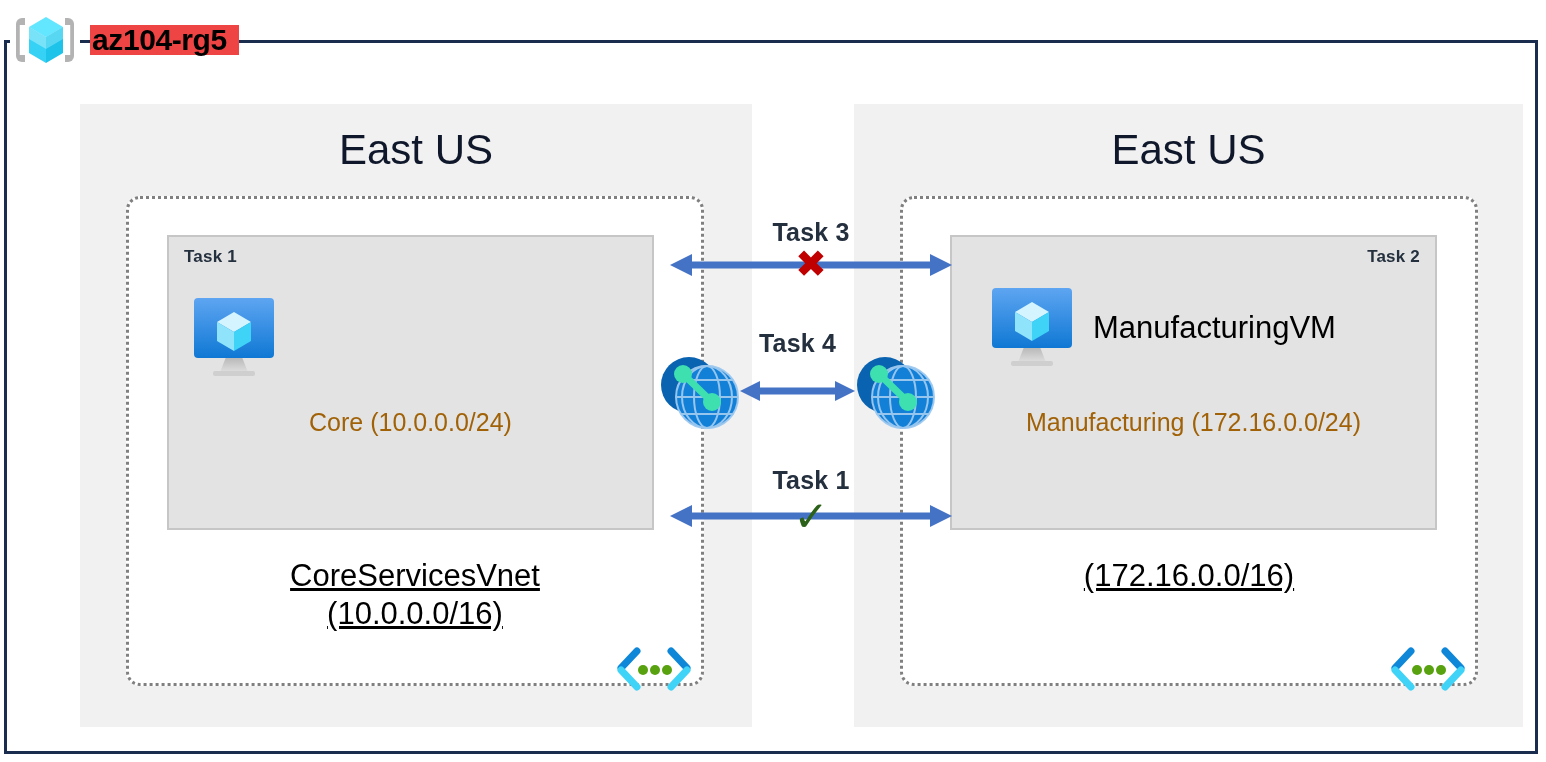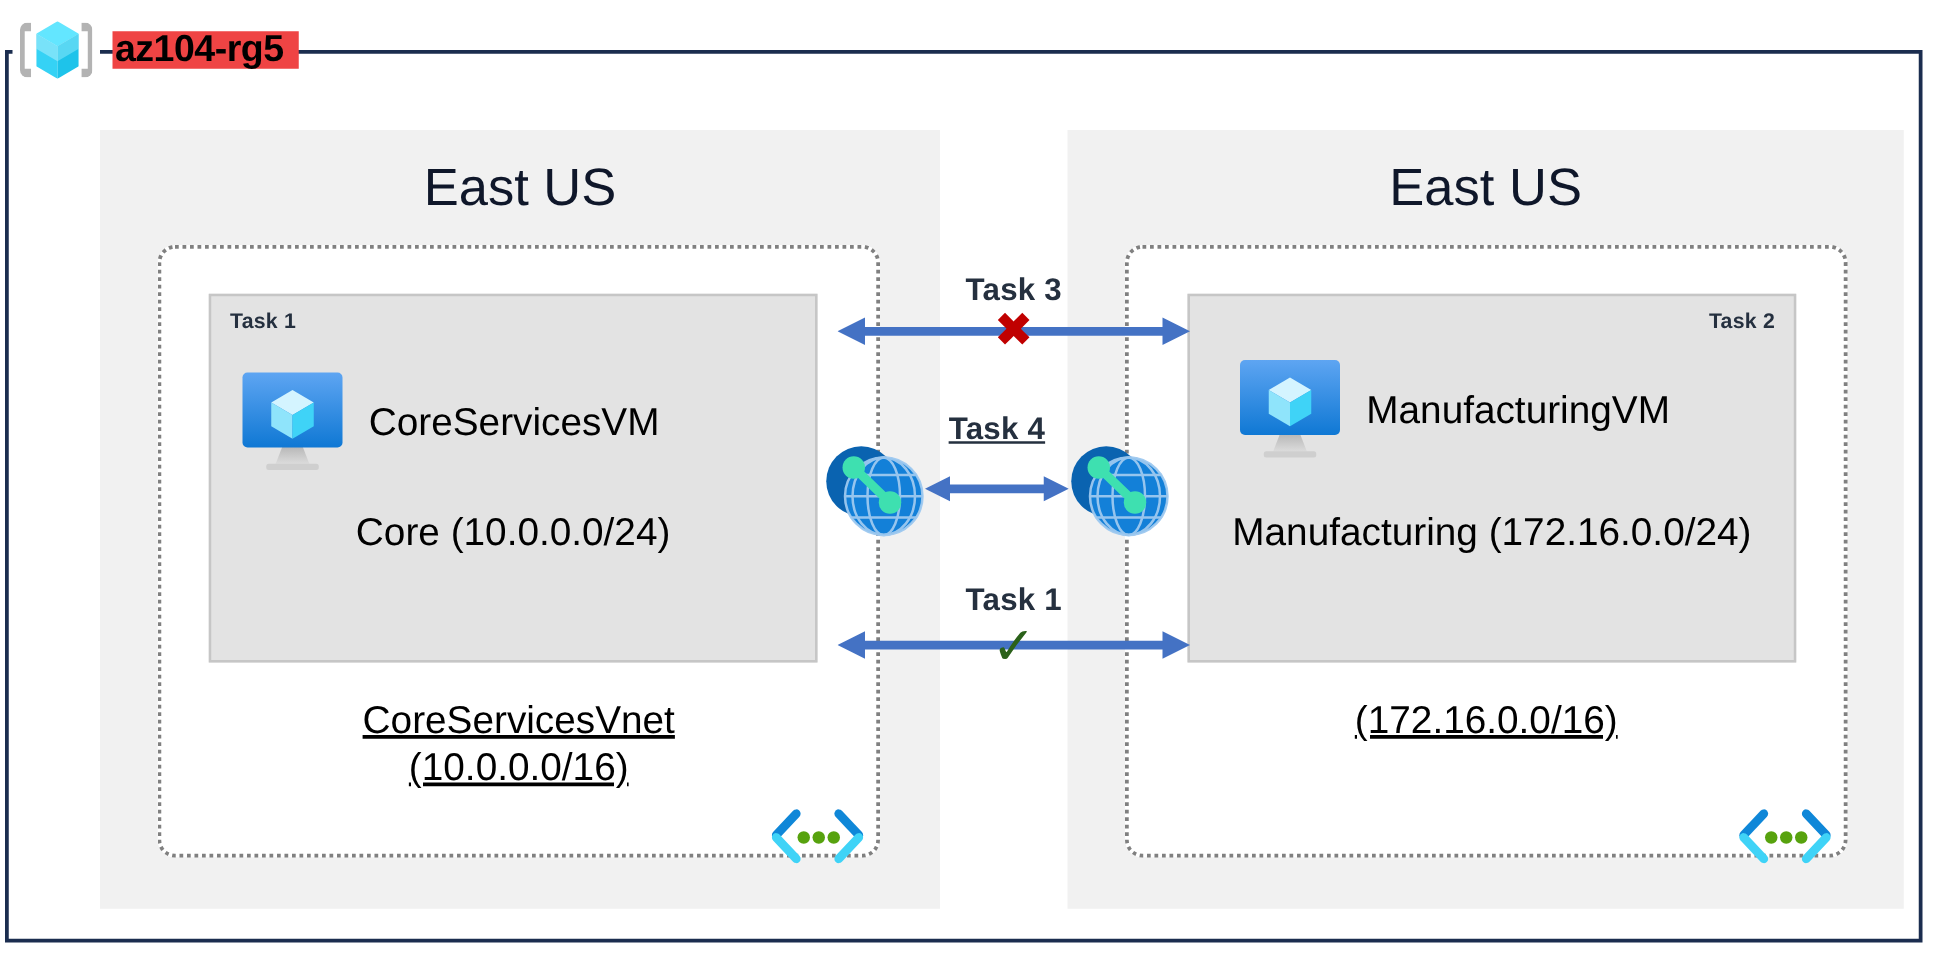--- a/index.html
+++ b/index.html
@@ -42,21 +42,21 @@
   
   .subnet{position:absolute;background:#e3e3e3;border:2px solid #c6c6c6;
           box-sizing:border-box;}
   #subnet-left{left:167px;top:235px;width:487px;height:295px;}
   #subnet-right{left:950px;top:235px;width:487px;height:295px;}
   .task-tag{position:absolute;top:10px;font-size:17px;font-weight:bold;
             color:#25303f;letter-spacing:0.2px;}
   .task-tag.left{left:15px;}
   .task-tag.right{right:15px;}
   .subnet-name{position:absolute;left:0;width:100%;text-align:center;
-               font-size:31px;line-height:1.22;color:#000000;}
+               font-size:25px;line-height:1.22;color:#a16207;}
 
   
   .vm-row{position:absolute;display:flex;align-items:center;gap:16px;}
   #vm-row-left{left:20px;top:58px;}
   #vm-row-right{left:35px;top:48px;}
   .vm-icon{width:90px;height:86px;position:relative;flex:none;}
   .vm-name{font-size:31px;color:#000;white-space:nowrap;}
 
   
   .vnet-glyph{position:absolute;right:8px;bottom:-14px;width:78px;height:52px;}
@@ -132,21 +132,20 @@
             <stop offset="1" stop-color="#e6e6e6"></stop>
         </linearGradient>
       </defs>
       <path d="M37 62 h16 l7 18 h-30 z" fill="url(#stg1)"></path>
       <rect x="24" y="76" width="42" height="5" rx="2" fill="#cfcfcf"></rect>
       <rect x="5" y="3" width="80" height="60" rx="4" fill="url(#vmg1)"></rect>
       <polygon points="45,17 62,27 45,37 28,27" fill="#d4f4ff"></polygon>
       <polygon points="28,27 45,37 45,56 28,46" fill="#8fe4fb"></polygon>
       <polygon points="62,27 45,37 45,56 62,46" fill="#3fd3f7"></polygon>
     </svg>
-    <div class="vm-name">CoreServicesVM</div>
   </div>
   <div class="subnet-name" style="top:170px;">
     <span>Core</span>
     <span class="cidr">(10.0.0.0/24)</span>
   </div>
 </div>
 
 <div class="vnet" id="vnet-right">
   <div class="vnet-label" style="top:358px;">
     <span class="cidr">(172.16.0.0/16)</span>
@@ -225,21 +224,21 @@
   <div class="conn-label" style="top:-4px;">Task 3</div>
   <svg class="arrow-svg" style="top:30px;width:282px;height:26px;" viewBox="0 0 282 26">
     <line x1="18" y1="13" x2="264" y2="13" stroke="#4472c4" stroke-width="7"></line>
     <polygon points="0,13 22,2 22,24" fill="#4472c4"></polygon>
     <polygon points="282,13 260,2 260,24" fill="#4472c4"></polygon>
   </svg>
   <div class="mark" style="top:20px;font-size:38px;color:#c00000;">✖</div>
 </div>
 
 <div class="conn" id="conn-task4" style="left:740px;top:333px;width:115px;">
-  <div class="conn-label" style="top:-4px;width:115px;text-decoration:underline;">Task 4</div>
+  <div class="conn-label" style="top:-4px;width:115px;">Task 4</div>
   <svg class="arrow-svg" style="top:45px;width:115px;height:26px;" viewBox="0 0 115 26">
     <line x1="16" y1="13" x2="99" y2="13" stroke="#4472c4" stroke-width="7"></line>
     <polygon points="0,13 20,3 20,23" fill="#4472c4"></polygon>
     <polygon points="115,13 95,3 95,23" fill="#4472c4"></polygon>
   </svg>
 </div>
 
 <div class="conn" id="conn-task5" style="left:670px;top:470px;width:282px;">
   <div class="conn-label" style="top:-4px;">Task 1</div>
   <svg class="arrow-svg" style="top:33px;width:282px;height:26px;" viewBox="0 0 282 26">

